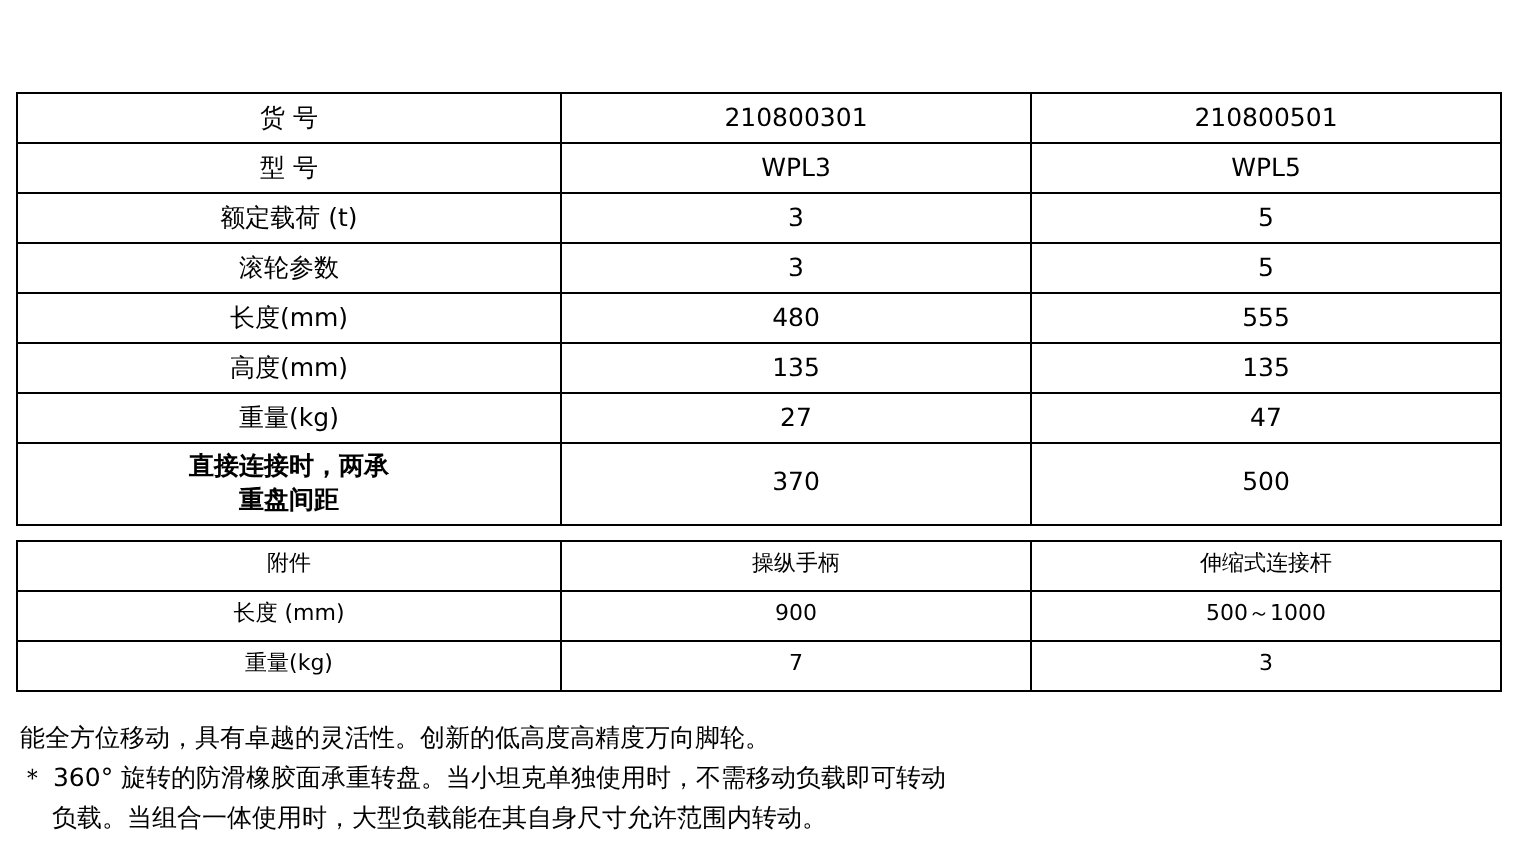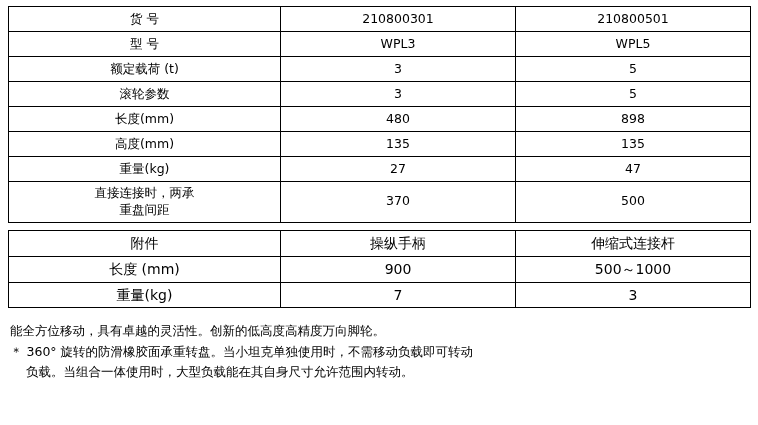--- a/index.html
+++ b/index.html
@@ -13,20 +13,21 @@
     font-family: "DejaVu Sans", "Liberation Sans", sans-serif;
     color: #000000;
     overflow: hidden;
   }
   .page {
     position: relative;
     width: 758px;
     height: 380px;
     box-sizing: border-box;
     padding: 6px 8px 0 8px;
+    margin-top: 40px;
   }
   table.spec {
     border-collapse: collapse;
     width: 742px;
     table-layout: fixed;
   }
   table.spec td {
     border: 1px solid #000000;
     text-align: center;
     vertical-align: middle;
@@ -41,21 +42,21 @@
   .accessory-table {
     border-collapse: collapse;
     width: 742px;
     table-layout: fixed;
     margin-top: 7px;
   }
   .accessory-table td {
     border: 1px solid #000000;
     text-align: center;
     vertical-align: middle;
-    font-size: 14px;
+    font-size: 11px;
     line-height: 1.35;
     padding: 3px 2px;
     height: 18px;
   }
   .notes {
     margin-top: 13px;
     font-size: 12.5px;
     line-height: 1.62;
     color: #000000;
     padding-left: 2px;
@@ -98,34 +99,34 @@
         <td>5</td>
       </tr>
       <tr>
         <td>滚轮参数</td>
         <td>3</td>
         <td>5</td>
       </tr>
       <tr>
         <td>长度(mm)</td>
         <td>480</td>
-        <td>898</td>
+        <td>555</td>
       </tr>
       <tr>
         <td>高度(mm)</td>
         <td>135</td>
         <td>135</td>
       </tr>
       <tr>
         <td>重量(kg)</td>
         <td>27</td>
         <td>47</td>
       </tr>
       <tr class="two-line">
-        <td style="white-space: pre-line;">直接连接时，两承
+        <td style="white-space: pre-line; font-weight: bold;">直接连接时，两承
 重盘间距</td>
         <td>370</td>
         <td>500</td>
       </tr>
     </tbody>
   </table>
 
   <table class="accessory-table">
     <colgroup>
       <col class="col-label">

